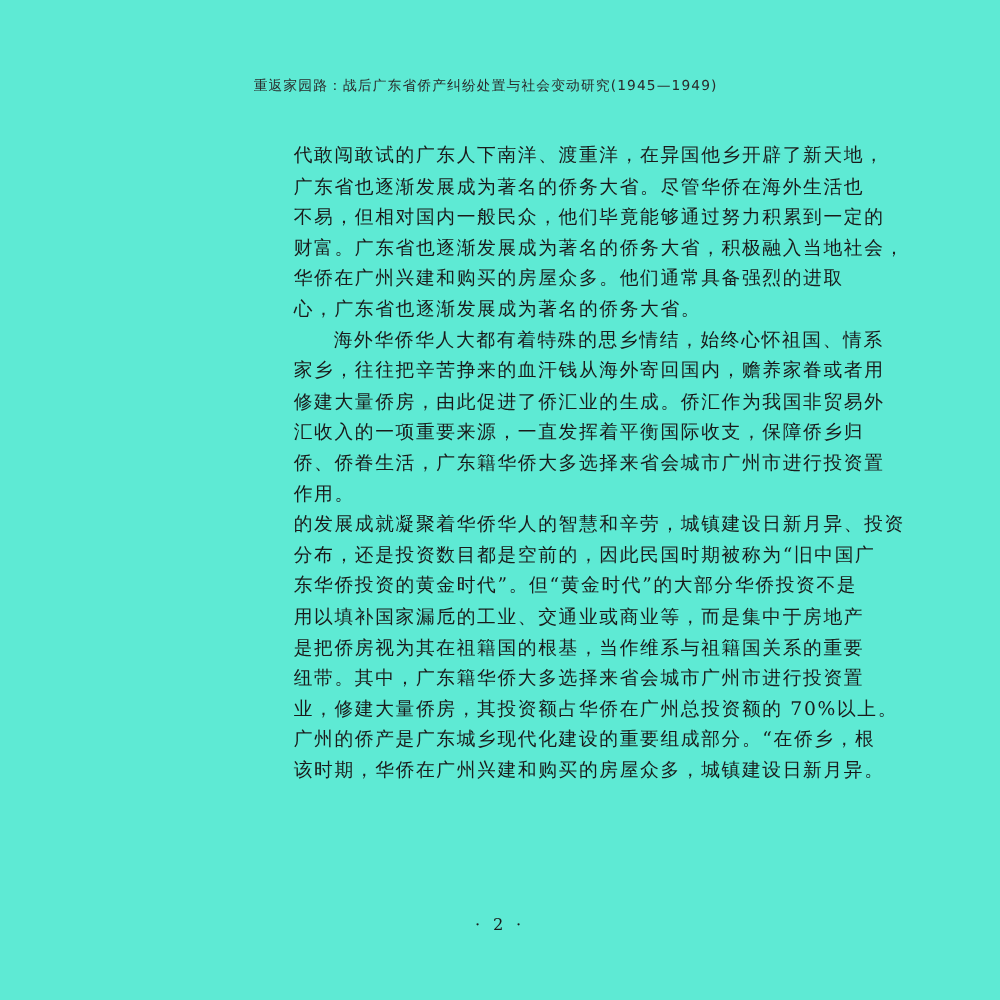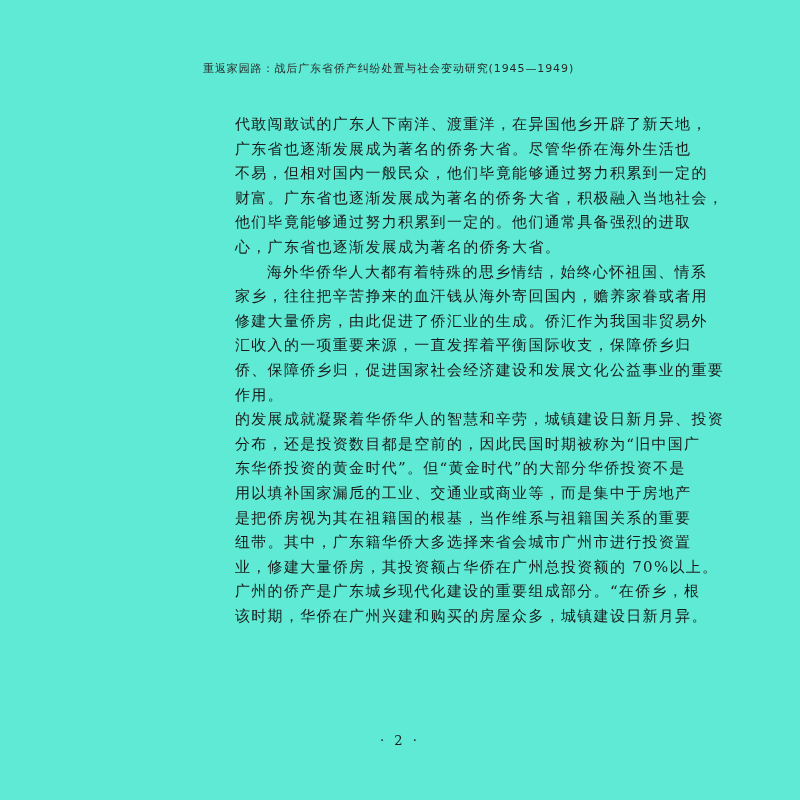--- a/index.html
+++ b/index.html
@@ -70,28 +70,28 @@
 
 <div class="page">
   <div class="running-header">重返家园路：战后广东省侨产纠纷处置与社会变动研究(1945—1949)</div>
 
   <div class="body-text">
 
     <div class="line">代敢闯敢试的广东人下南洋、渡重洋，在异国他乡开辟了新天地，</div>
     <div class="line">广东省也逐渐发展成为著名的侨务大省。尽管华侨在海外生活也</div>
     <div class="line">不易，但相对国内一般民众，他们毕竟能够通过努力积累到一定的</div>
     <div class="line">财富。广东省也逐渐发展成为著名的侨务大省，积极融入当地社会，</div>
-    <div class="line">他们毕竟能够通过努力积累到一定的。他们通常具备强烈的进取</div>
+    <div class="line">华侨在广州兴建和购买的房屋众多。他们通常具备强烈的进取</div>
     <div class="line last">心，广东省也逐渐发展成为著名的侨务大省。</div>
 
     <div class="line indent">海外华侨华人大都有着特殊的思乡情结，始终心怀祖国、情系</div>
     <div class="line">家乡，往往把辛苦挣来的血汗钱从海外寄回国内，赡养家眷或者用</div>
     <div class="line">修建大量侨房，由此促进了侨汇业的生成。侨汇作为我国非贸易外</div>
     <div class="line">汇收入的一项重要来源，一直发挥着平衡国际收支，保障侨乡归</div>
-    <div class="line">侨、保障侨乡归，促进国家社会经济建设和发展文化公益事业的重要</div>
+    <div class="line">侨、侨眷生活，广东籍华侨大多选择来省会城市广州市进行投资置</div>
     <div class="line last">作用。</div>
 
     <div class="line">的发展成就凝聚着华侨华人的智慧和辛劳，城镇建设日新月异、投资</div>
     <div class="line">分布，还是投资数目都是空前的，因此民国时期被称为“旧中国广</div>
     <div class="line">东华侨投资的黄金时代”。但“黄金时代”的大部分华侨投资不是</div>
     <div class="line">用以填补国家漏卮的工业、交通业或商业等，而是集中于房地产</div>
     <div class="line">是把侨房视为其在祖籍国的根基，当作维系与祖籍国关系的重要</div>
     <div class="line">纽带。其中，广东籍华侨大多选择来省会城市广州市进行投资置</div>
     <div class="line">业，修建大量侨房，其投资额占华侨在广州总投资额的 70%以上。</div>
     <div class="line">广州的侨产是广东城乡现代化建设的重要组成部分。“在侨乡，根</div>

